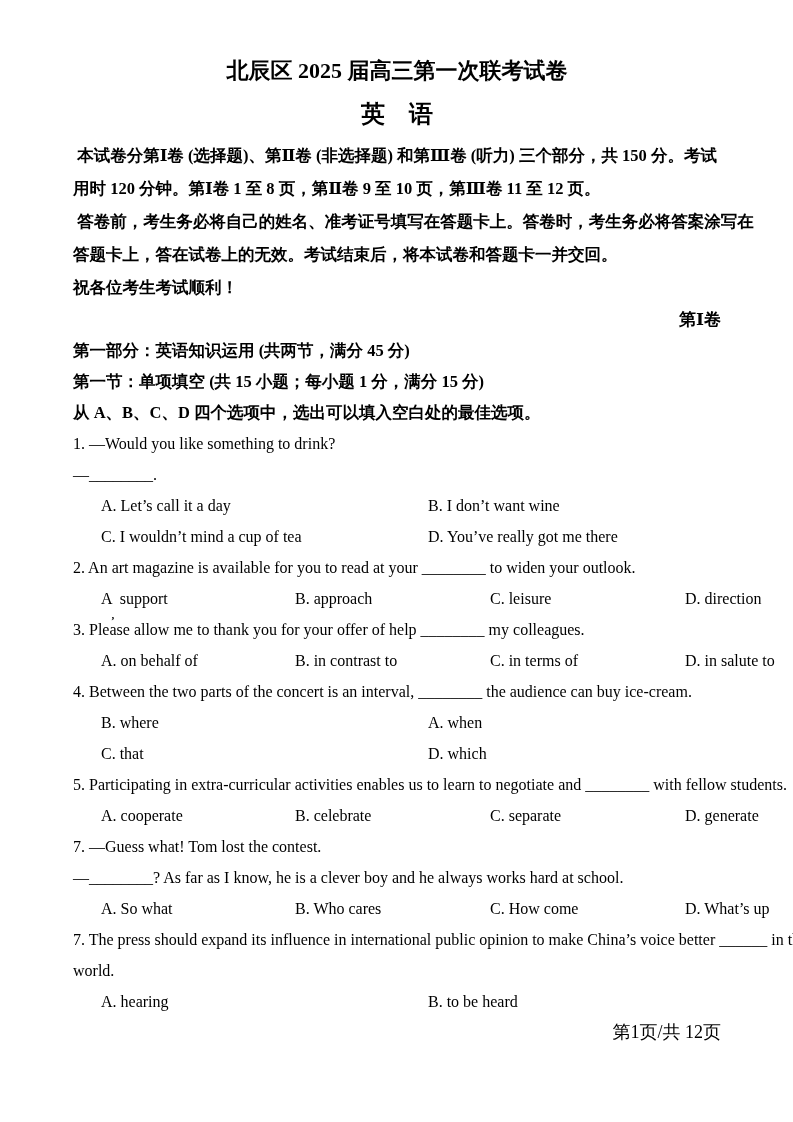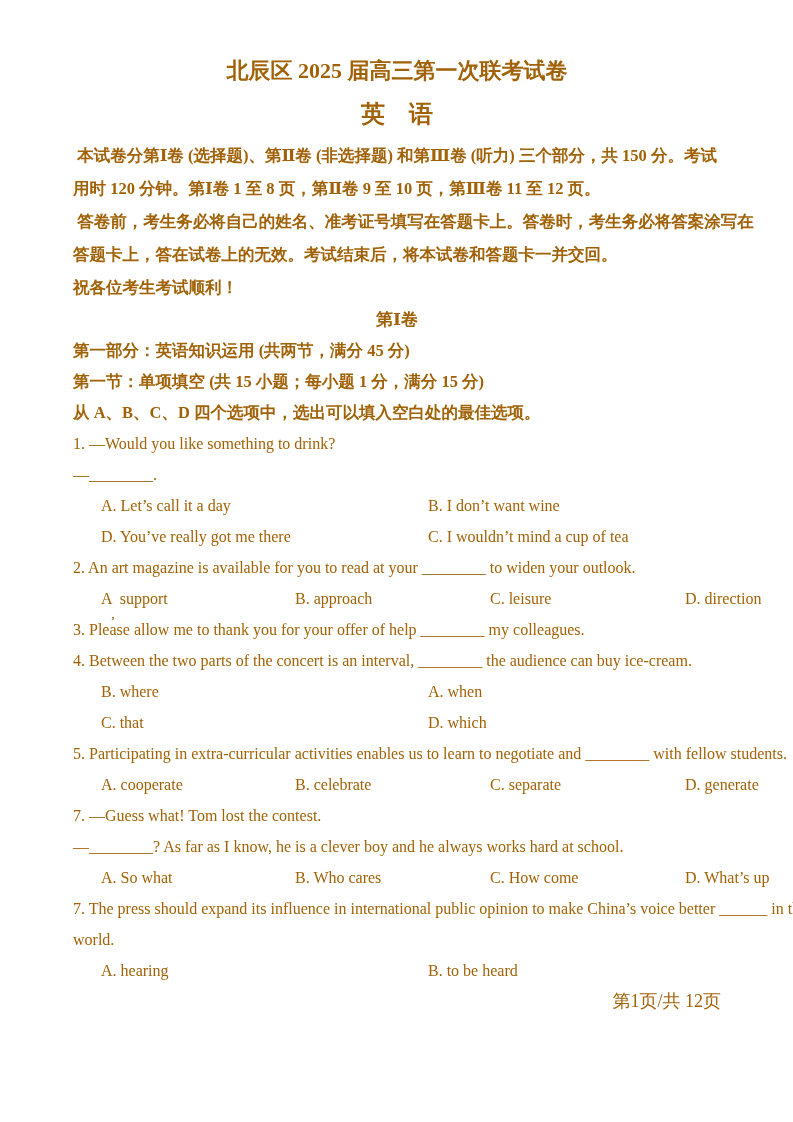--- a/index.html
+++ b/index.html
@@ -1,21 +1,21 @@
 <!DOCTYPE html>
 <html><head>
 <meta charset="utf-8">
 <style>
   html, body { margin: 0; padding: 0; background: #ffffff; }
   .page {
     width: 793px;
     height: 1122px;
     margin: 0 auto;
     background: #ffffff;
-    color: #a16207;
+    color: #000000;
     box-sizing: border-box;
     padding: 56px 72px 0 73px;
     font-family: "Liberation Serif", "DejaVu Serif", serif;
     overflow: hidden;
     position: relative;
   }
   .exam-title {
     text-align: center;
     font-weight: bold;
     font-size: 22px;
@@ -33,21 +33,21 @@
   .notice {
     margin-top: 10px;
     font-weight: bold;
     font-size: 16.5px;
   }
   .notice .line {
     line-height: 33px;
     white-space: pre;
   }
   .volume-heading {
-    text-align: center;
+    text-align: right;
     font-weight: bold;
     font-size: 17px;
     line-height: 31px;
   }
   .head-line {
     font-weight: bold;
     font-size: 16.5px;
     line-height: 31px;
     white-space: pre;
   }
@@ -98,38 +98,44 @@
   <div class="head-line">第一部分：英语知识运用 (共两节，满分 45 分)</div>
   <div class="head-line">第一节：单项填空 (共 15 小题；每小题 1 分，满分 15 分)</div>
   <div class="head-line">从 A、B、C、D 四个选项中，选出可以填入空白处的最佳选项。</div>
 
   <div>
     <div class="q-stem">1. —Would you like something to drink?</div>
     <div class="q-stem">—________.</div>
     <div class="opts opts2">
       <span>A. Let’s call it a day</span>
       <span>B. I don’t want wine</span>
+      <span>C. I wouldn’t mind a cup of tea</span>
       <span>D. You’ve really got me there</span>
-      <span>C. I wouldn’t mind a cup of tea</span>
     </div>
   </div>
 
   <div>
     <div class="q-stem">2. An art magazine is available for you to read at your ________ to widen your outlook.</div>
     <div class="opts opts4 opts-wrap">
       <span>A  support</span>
       <span>B. approach</span>
       <span>C. leisure</span>
       <span>D. direction</span>
       <span class="stray-dot">’</span>
     </div>
   </div>
 
   <div>
     <div class="q-stem">3. Please allow me to thank you for your offer of help ________ my colleagues.</div>
+    <div class="opts opts4">
+      <span>A. on behalf of</span>
+      <span>B. in contrast to</span>
+      <span>C. in terms of</span>
+      <span>D. in salute to</span>
+    </div>
   </div>
 
   <div>
     <div class="q-stem">4. Between the two parts of the concert is an interval, ________ the audience can buy ice-cream.</div>
     <div class="opts opts2">
       <span>B. where</span>
       <span>A. when</span>
       <span>C. that</span>
       <span>D. which</span>
     </div>

